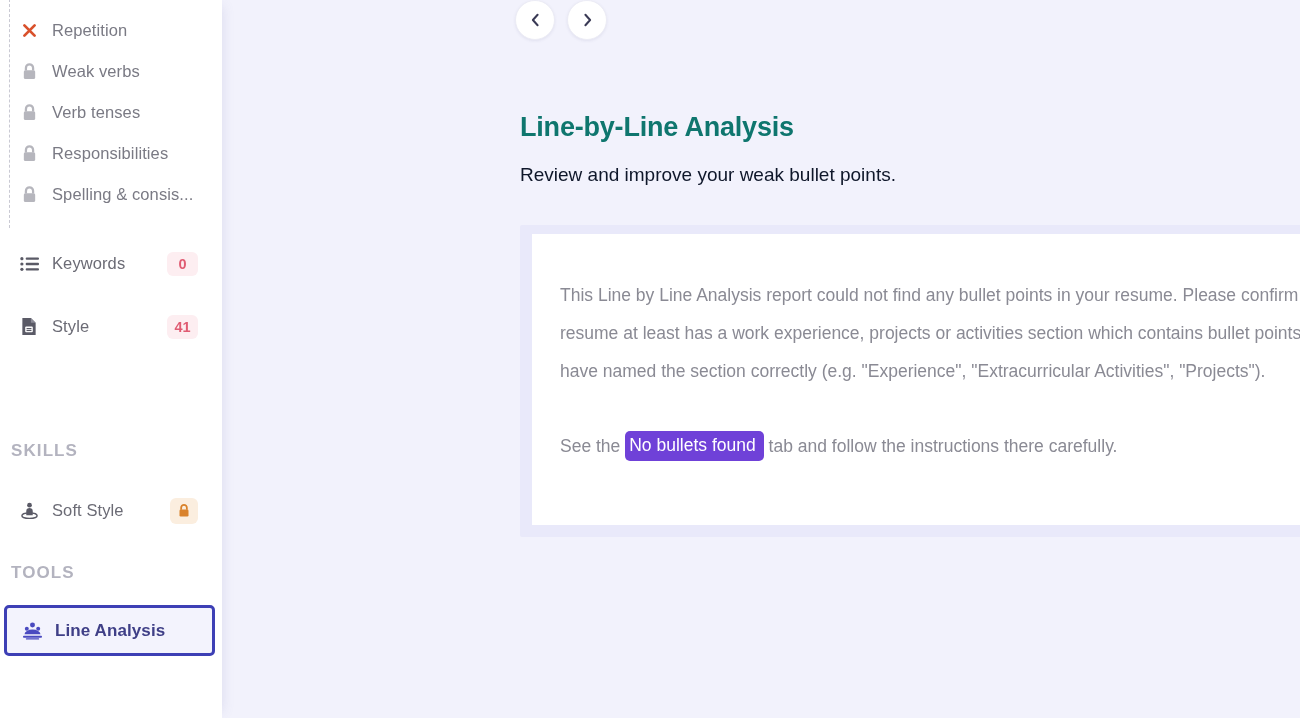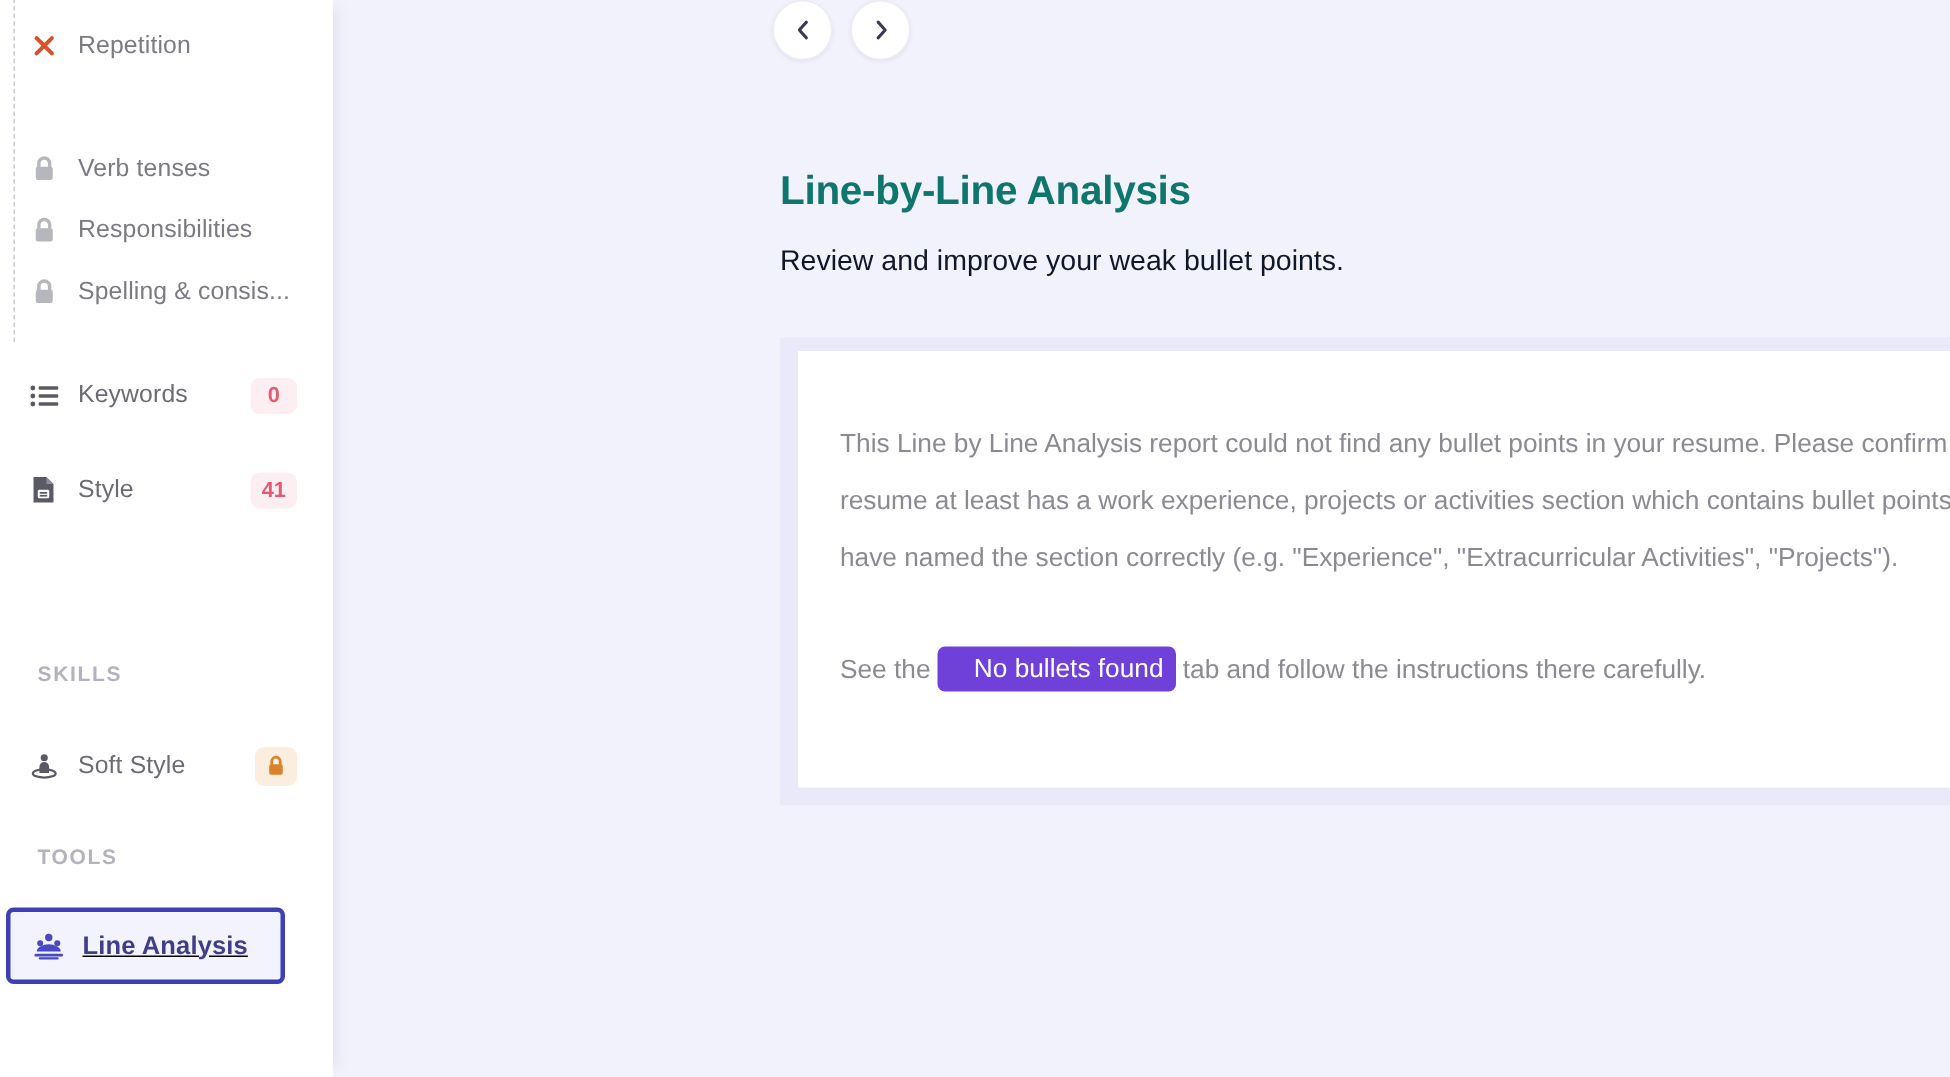--- a/index.html
+++ b/index.html
@@ -61,33 +61,32 @@
     padding: 0 7px;
   }
   .badge.pink { background: #fdeef1; color: #e05c73; }
   .badge.orange { background: #fdf0e2; color: #e08a37; }
   .badge.lockbox {
     background: #fbeedf; width: 28px; min-width: 28px; height: 26px;
     padding: 0;
   }
 
   .section-head {
-    position: absolute; left: 25px;
-    font-size: 14px; font-weight: 600;
+    position: absolute; left: 11px;
+    font-size: 17px; font-weight: 600;
     letter-spacing: 1.1px;
     color: #b3b3bf;
   }
 
   .nav-row.selected {
     left: 4px;
-    width: 186px; height: 51px;
+    width: 211px; height: 51px;
     border: 3px solid #3d3fb5;
     border-radius: 5px;
     background: #f3f3fd;
-    text-decoration: underline;
   }
   .nav-row.selected .lbl { color: #3f3f87; font-weight: 700; font-size: 17px; }
   .nav-row.selected .ico { margin-left: 10px; }
 
   
   .main {
     position: relative;
     flex: 1 1 auto; height: 718px;
     background: #f2f2fc;
   }
@@ -135,21 +134,21 @@
     color: #8a8a94;
   }
   .card-body p { margin: 0; }
   .card-body p.second { margin-top: 37px; }
 
   .tab-chip {
     display: inline-block;
     background: #6f41d8;
     color: #ffffff;
     border-radius: 5px;
-    padding: 1px 8px 3px 24px;
+    padding: 1px 8px 3px 4px;
     font-size: 17.5px;
     line-height: 26px;
     vertical-align: 1px;
   }
 
   svg { display: block; }
 </style>
 </head>
 <body>
 
@@ -161,20 +160,29 @@
 
     <div class="nav-row grp-locked" style="top:10px">
       <span class="ico">
         <svg width="17" height="17" viewBox="0 0 20 20">
           <path d="M4 4 L16 16 M16 4 L4 16" stroke="#d9512c" stroke-width="3.2" stroke-linecap="round"></path>
         </svg>
       </span>
       <span class="lbl">Repetition</span>
     </div>
 
+    <div class="nav-row grp-locked" style="top:51px">
+      <span class="ico">
+        <svg width="17" height="19" viewBox="0 0 18 20">
+          <path d="M5.2 9 V6.2 a3.8 3.8 0 0 1 7.6 0 V9" fill="none" stroke="#b6b6bd" stroke-width="2.4"></path>
+          <rect x="3" y="8.6" width="12" height="9.4" rx="1.6" fill="#b6b6bd"></rect>
+        </svg>
+      </span>
+      <span class="lbl">Weak verbs</span>
+    </div>
 
     <div class="nav-row grp-locked" style="top:92px">
       <span class="ico">
         <svg width="17" height="19" viewBox="0 0 18 20">
           <path d="M5.2 9 V6.2 a3.8 3.8 0 0 1 7.6 0 V9" fill="none" stroke="#b6b6bd" stroke-width="2.4"></path>
           <rect x="3" y="8.6" width="12" height="9.4" rx="1.6" fill="#b6b6bd"></rect>
         </svg>
       </span>
       <span class="lbl">Verb tenses</span>
     </div>

